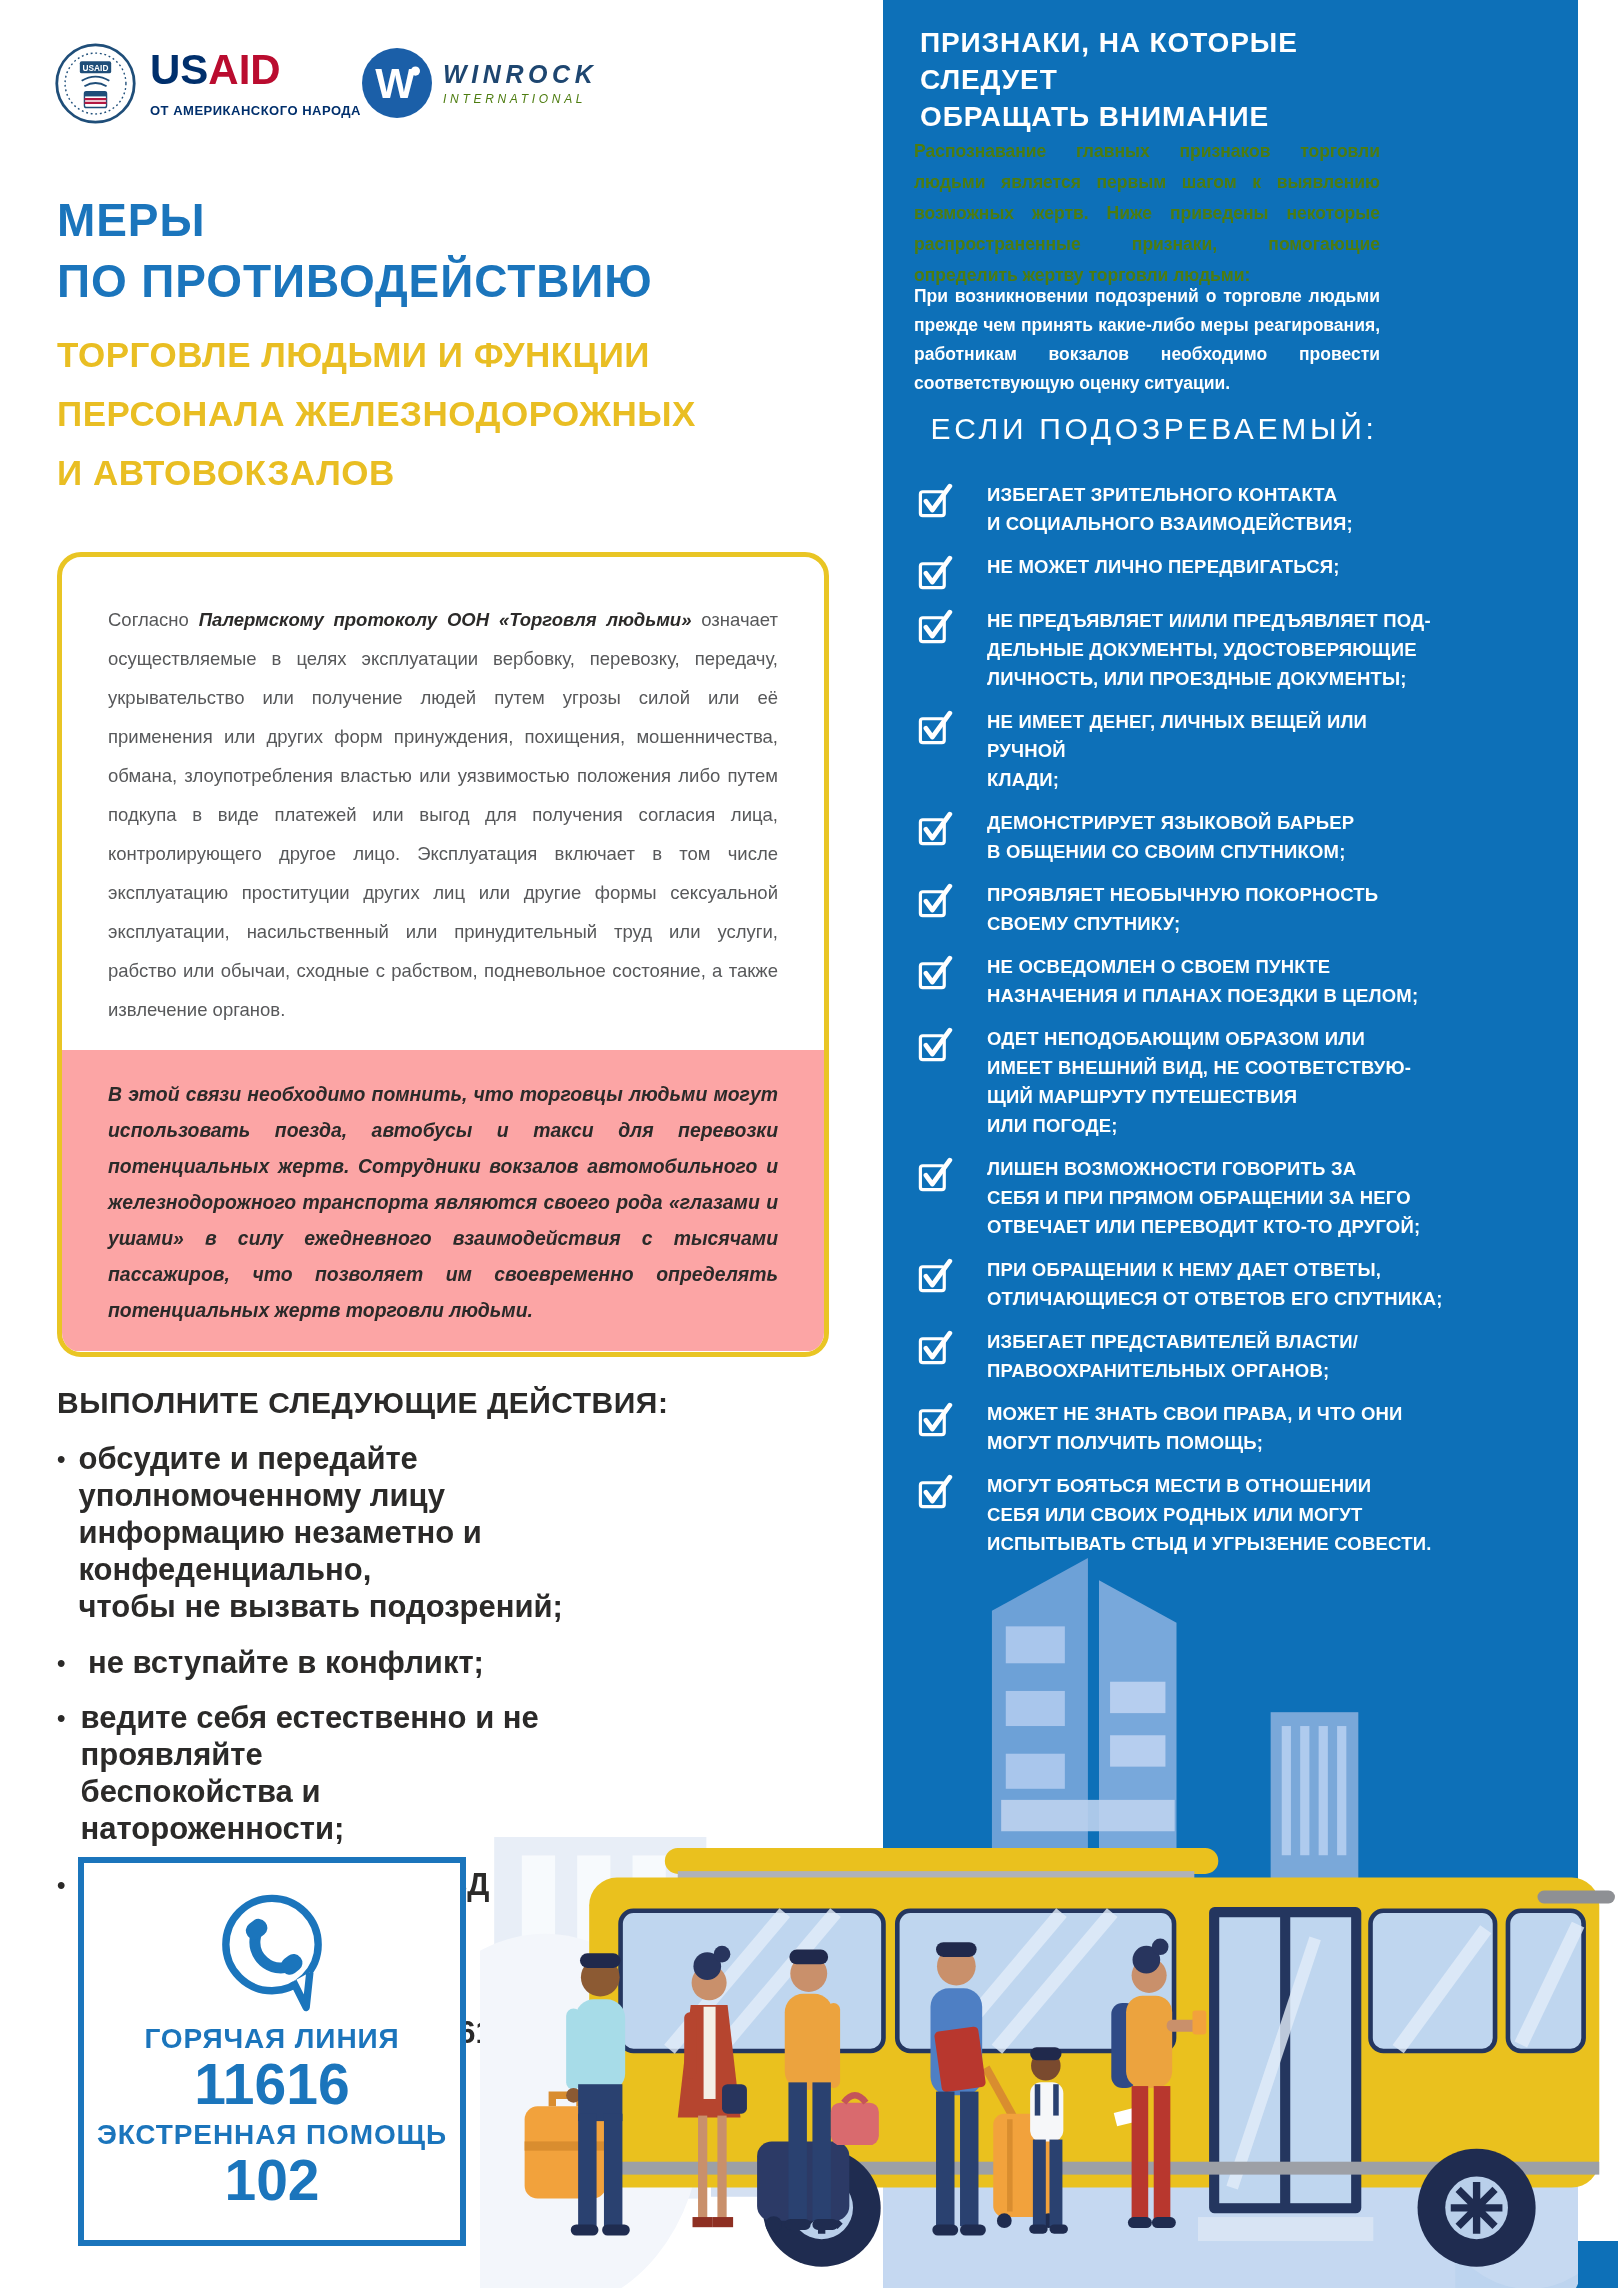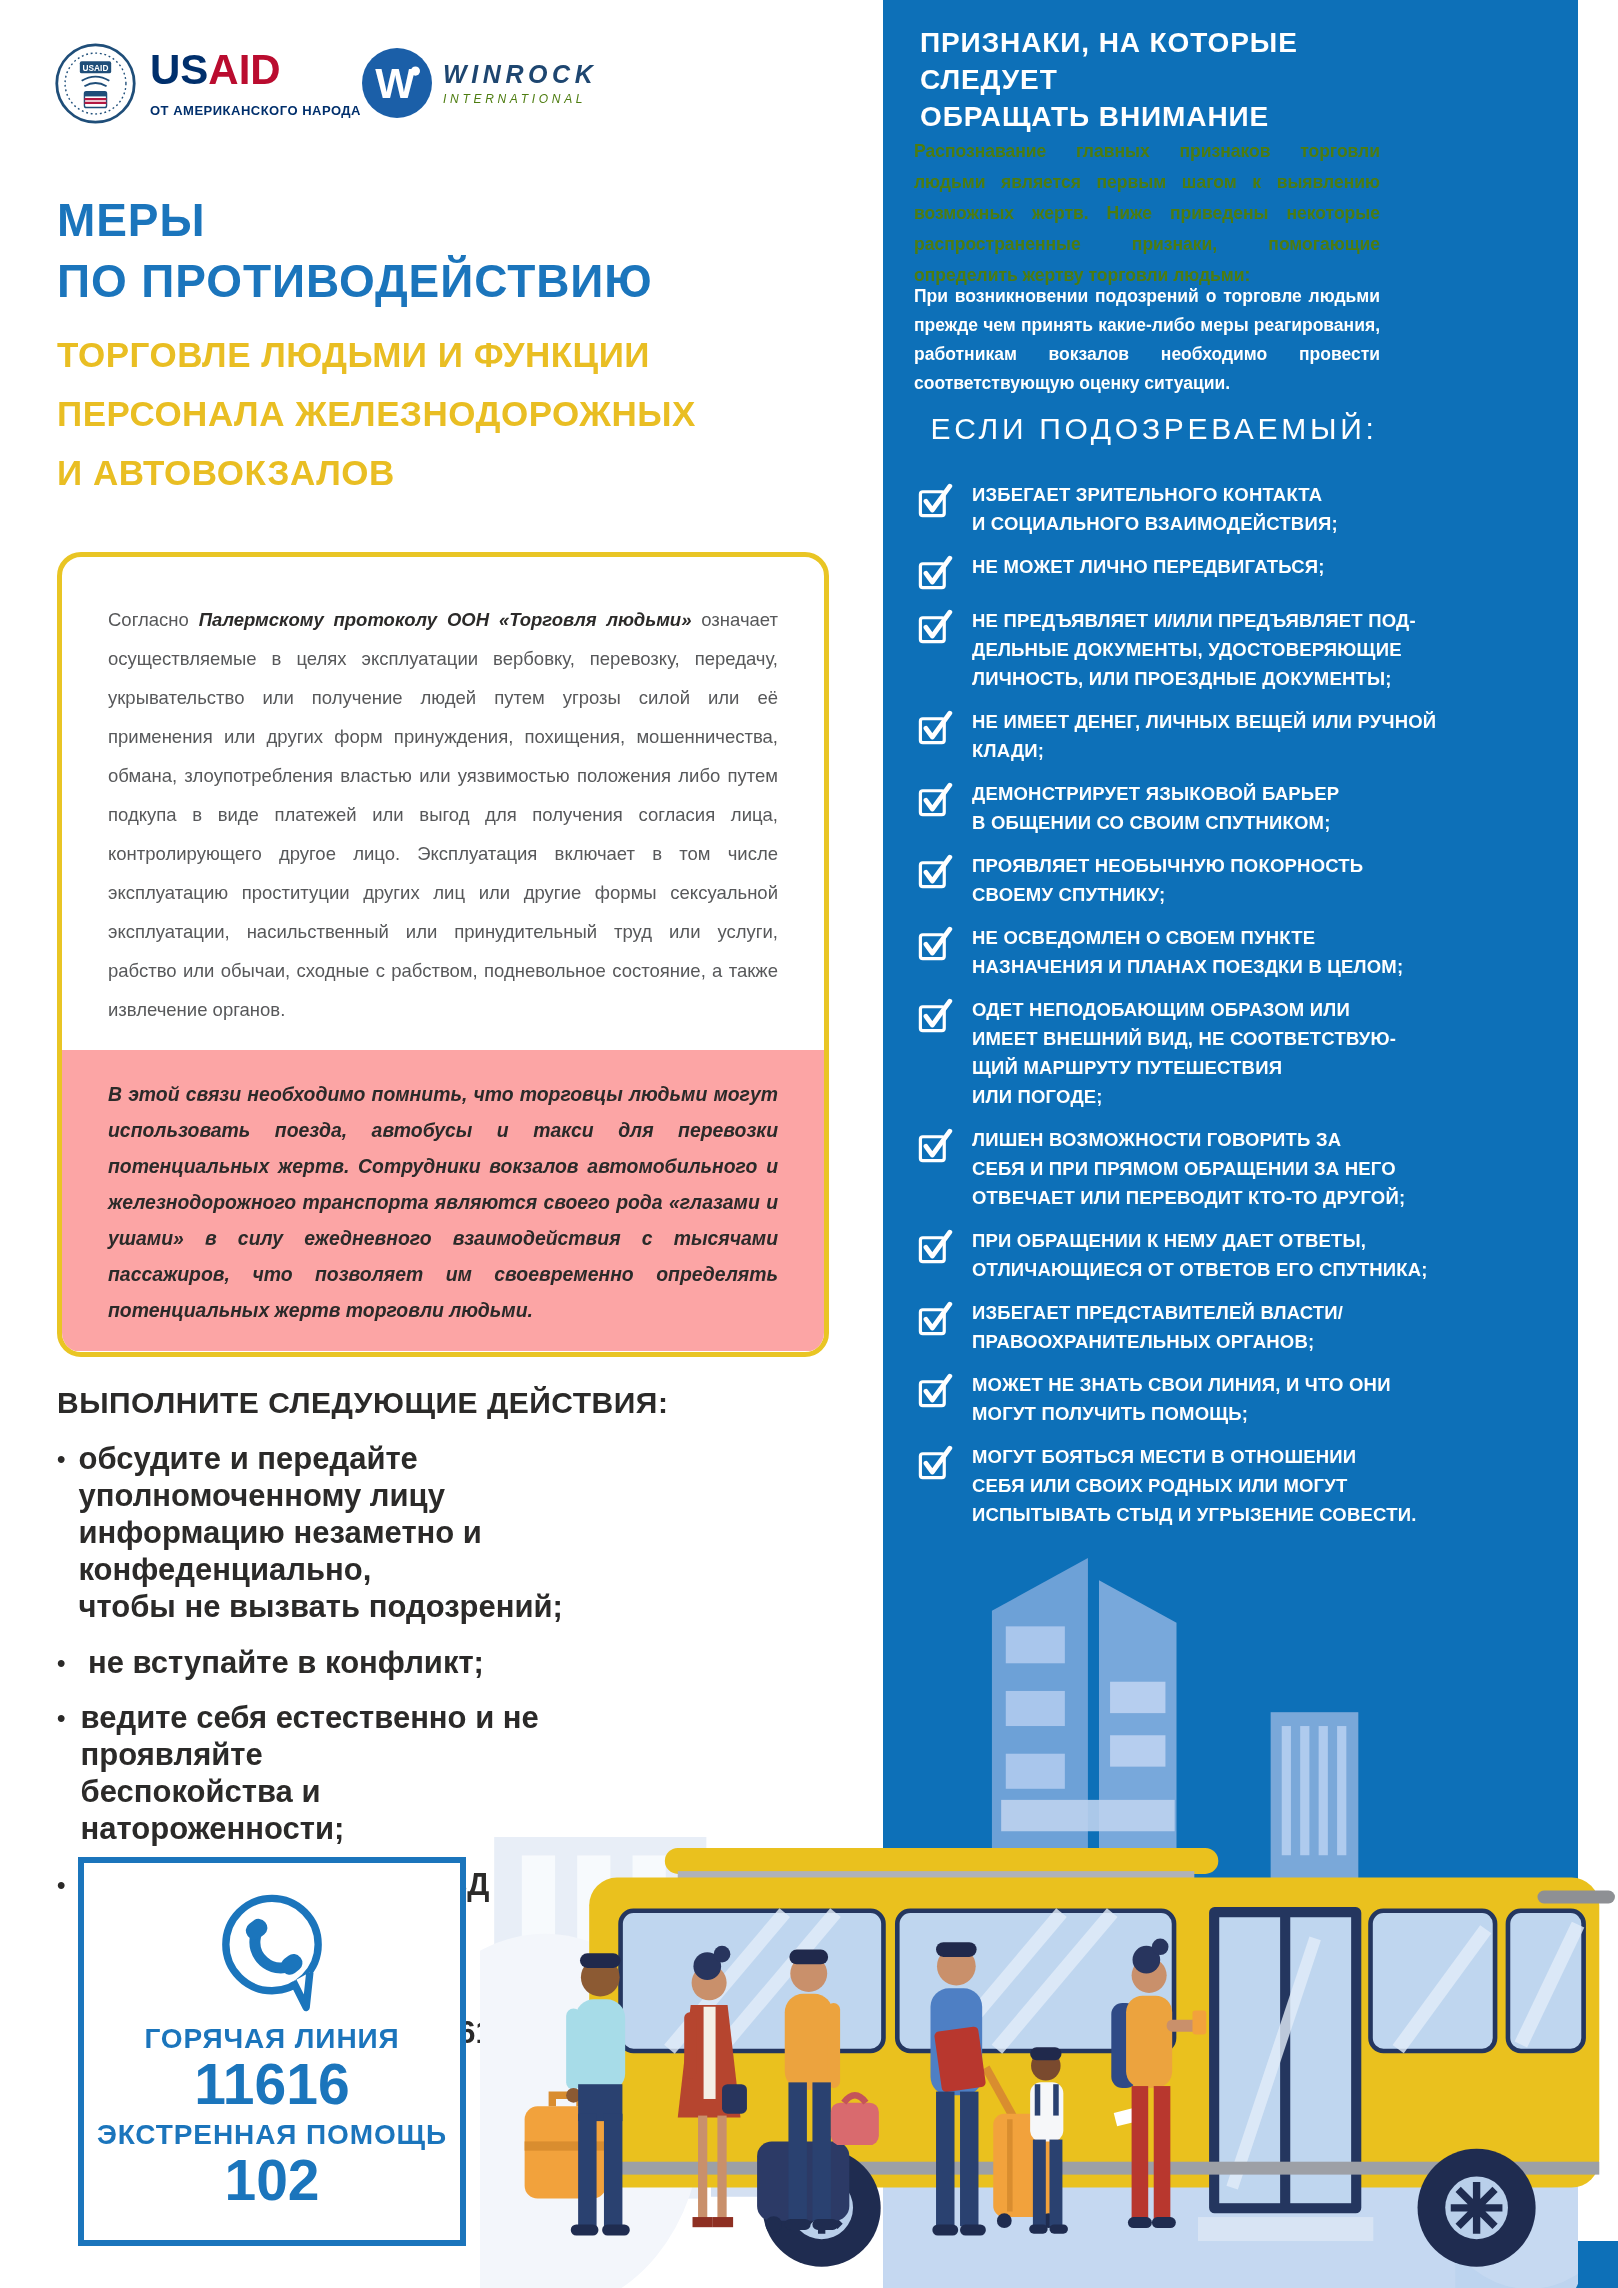--- a/index.html
+++ b/index.html
@@ -56,21 +56,21 @@
                  line-height:37px;letter-spacing:0.9px;white-space:pre-line;}
   .signs-intro1{position:absolute;left:914px;top:124px;width:466px;font-size:17.5px;font-weight:bold;color:#4d7c0f;
                 line-height:31px;text-align:justify;margin-top:12px;}
   .signs-intro2{position:absolute;left:914px;top:282px;width:466px;font-size:17.5px;font-weight:bold;color:#fff;
                 line-height:29px;text-align:justify;}
   .signs-sub{position:absolute;left:914px;top:412px;width:480px;text-align:center;font-size:30px;color:#fff;
              letter-spacing:3.7px;font-weight:normal;}
   .checklist{position:absolute;left:918px;top:480px;width:531px;}
   .check-item{display:flex;align-items:flex-start;margin-bottom:14px;}
   .check-item .cb{width:35px;height:39px;flex:none;margin-top:0.9px;}
-  .check-text{margin-left:19px;font-size:18.5px;font-weight:bold;color:#fff;line-height:29px;
+  .check-text{margin-left:34px;font-size:18.5px;font-weight:bold;color:#fff;line-height:29px;
               letter-spacing:0.2px;white-space:pre-line;}
 
   
   .bus-svg{position:absolute;left:480px;top:1837px;width:1139px;height:452px;}
 </style>
 </head>
 <body>
 
 <div class="page">
 
@@ -332,21 +332,21 @@
         </svg>
         <div class="check-text">ИЗБЕГАЕТ ПРЕДСТАВИТЕЛЕЙ ВЛАСТИ/
 ПРАВООХРАНИТЕЛЬНЫХ ОРГАНОВ;</div>
       </div>
 
       <div class="check-item">
         <svg class="cb" viewBox="0 0 44 46">
           <rect x="3" y="12" width="30" height="30" rx="3" fill="none" stroke="#ffffff" stroke-width="4"></rect>
           <path d="M10 24 L18 35 L40 5" fill="none" stroke="#ffffff" stroke-width="6" stroke-linecap="round" stroke-linejoin="round"></path>
         </svg>
-        <div class="check-text">МОЖЕТ НЕ ЗНАТЬ СВОИ ЛИНИЯ, И ЧТО ОНИ
+        <div class="check-text">МОЖЕТ НЕ ЗНАТЬ СВОИ ПРАВА, И ЧТО ОНИ
 МОГУТ ПОЛУЧИТЬ ПОМОЩЬ;</div>
       </div>
 
       <div class="check-item">
         <svg class="cb" viewBox="0 0 44 46">
           <rect x="3" y="12" width="30" height="30" rx="3" fill="none" stroke="#ffffff" stroke-width="4"></rect>
           <path d="M10 24 L18 35 L40 5" fill="none" stroke="#ffffff" stroke-width="6" stroke-linecap="round" stroke-linejoin="round"></path>
         </svg>
         <div class="check-text">МОГУТ БОЯТЬСЯ МЕСТИ В ОТНОШЕНИИ
 СЕБЯ ИЛИ СВОИХ РОДНЫХ ИЛИ МОГУТ

